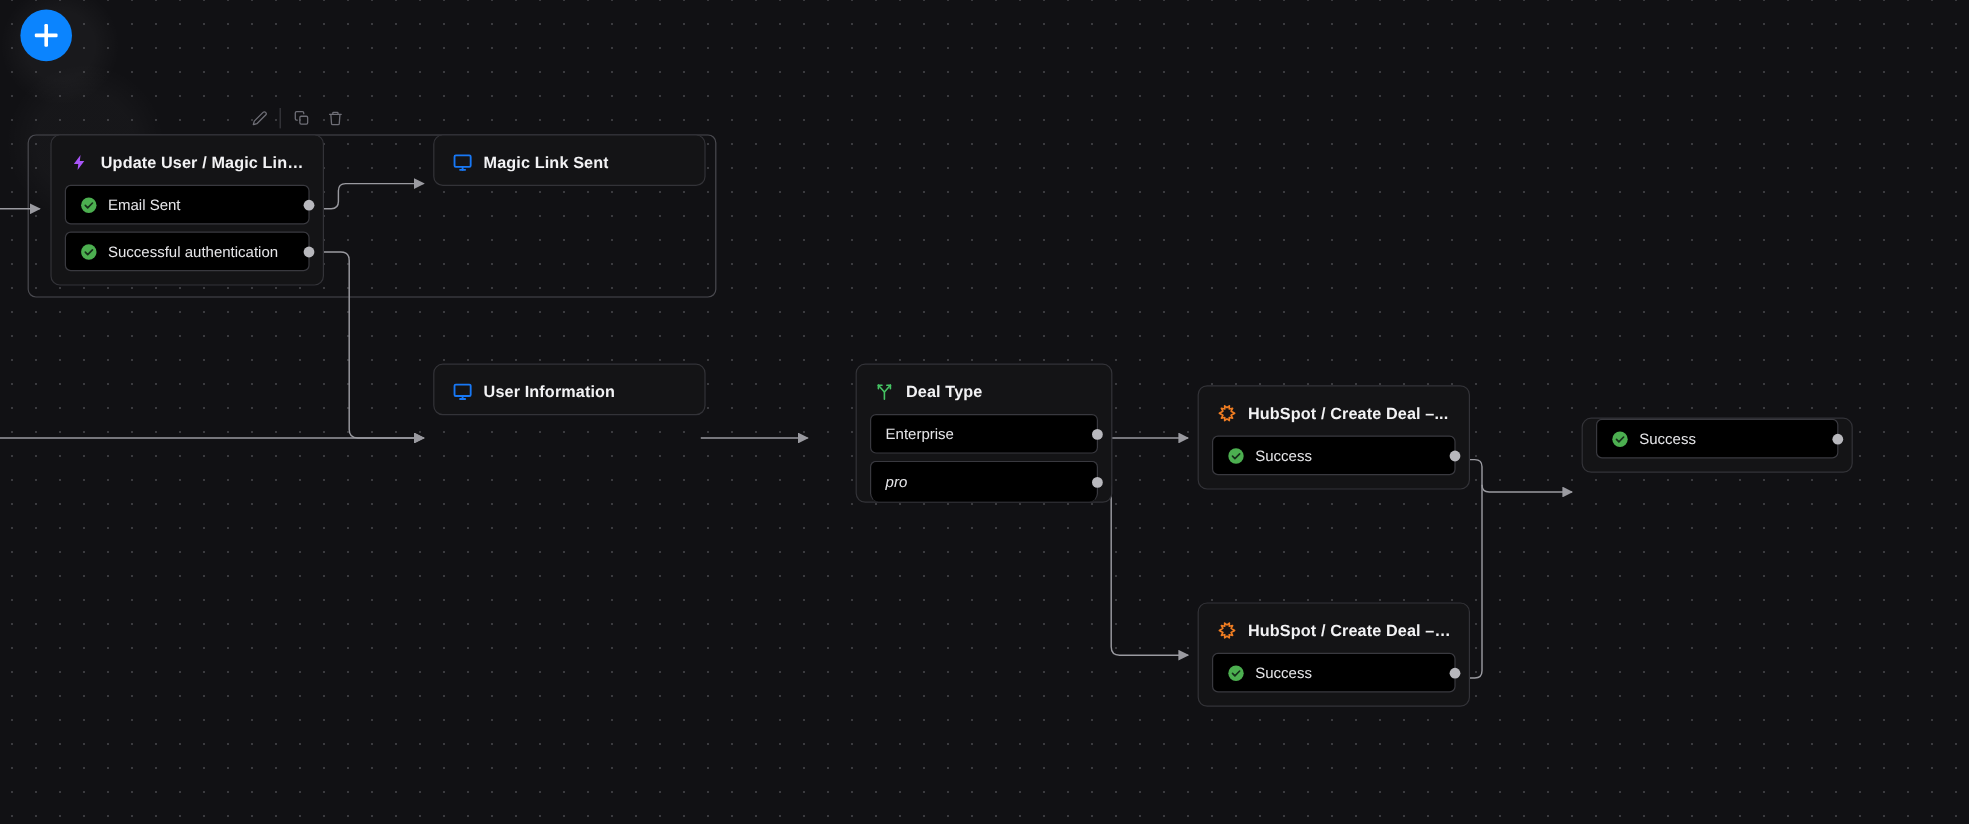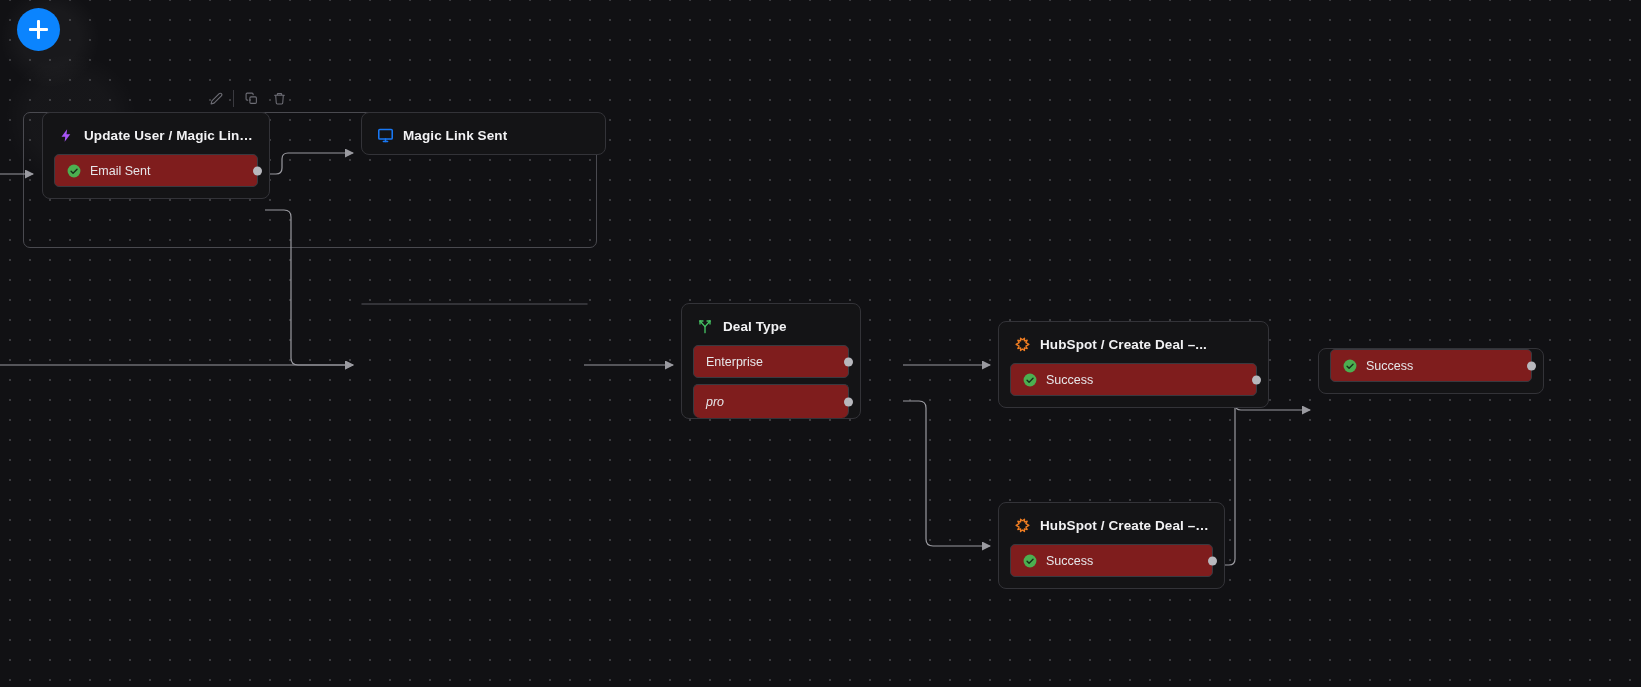--- a/index.html
+++ b/index.html
@@ -132,21 +132,21 @@
   .node-rows {
     padding: 0 11px 11px 11px;
     display: flex;
     flex-direction: column;
     gap: 6px;
   }
   .node-rows.flush { padding-bottom: 0; }
   .row {
     position: relative;
     box-sizing: border-box;
-    background: #7f1d1d;
+    background: #000000;
     border: 1px solid #39393f;
     border-radius: 5px;
     height: 33px;
     display: flex;
     align-items: center;
     gap: 9px;
     padding: 0 12px;
     cursor: pointer;
   }
   .row.flush-bottom {
@@ -172,24 +172,24 @@
     top: 50%;
     transform: translateY(-50%);
     width: 9px; height: 9px;
     border-radius: 50%;
     background: #b8b8bd;
     cursor: crosshair;
   }
 
   
   #node-update-user-magic-link   { left: 42px;   top: 112px;  width: 228px; }
-  #node-magic-link-sent          { left: 361px;  top: 112px;  width: 245px; }
+  #node-magic-link-sent          { left: 361px;  top: 112px;  width: 227px; }
   #node-user-information         { left: 361px;  top: 303px;  width: 227px; }
-  #node-deal-type                { left: 681px;  top: 303px;  width: 180px; }
-  #node-hubspot-enterprise       { left: 998px;  top: 321px;  width: 271px; }
+  #node-deal-type                { left: 713px;  top: 303px;  width: 214px; }
+  #node-hubspot-enterprise       { left: 998px;  top: 321px;  width: 227px; }
   #node-hubspot-pro              { left: 998px;  top: 502px;  width: 227px; }
   #node-update-user-properties   { left: 1318px; top: 348px;  width: 226px; }
 </style>
 </head>
 <body>
 
 <div id="canvas-root">
 
   <div id="fab-glow"></div>
   <div id="fab-ring"></div>
@@ -261,37 +261,57 @@
       <div class="row">
         <span class="row-check">
           <svg width="14" height="14" viewBox="0 0 24 24">
               <circle cx="12" cy="12" r="11" fill="#4caf50"></circle>
               <path d="M7 12.3 l3.4 3.4 L17.2 8.9" fill="none" stroke="#16301a" stroke-width="2.4" stroke-linecap="round" stroke-linejoin="round"></path>
             </svg>
         </span>
         <span class="row-label">Email Sent</span>
         <span class="port"></span>
       </div>
+      <div class="row">
+        <span class="row-check">
+          <svg width="14" height="14" viewBox="0 0 24 24">
+              <circle cx="12" cy="12" r="11" fill="#4caf50"></circle>
+              <path d="M7 12.3 l3.4 3.4 L17.2 8.9" fill="none" stroke="#16301a" stroke-width="2.4" stroke-linecap="round" stroke-linejoin="round"></path>
+            </svg>
+        </span>
+        <span class="row-label">Successful authentication</span>
+        <span class="port"></span>
+      </div>
     </div>
   </div>
 
   <div class="node" id="node-magic-link-sent">
     <div class="node-header">
       <span class="node-icon">
         <svg width="17" height="17" viewBox="0 0 24 24" fill="none" stroke="#1878f5" stroke-width="2.2" stroke-linejoin="round">
             <rect x="2.5" y="3.5" width="19" height="13.5" rx="1.5"></rect>
             <path d="M9 20.5h6" stroke-linecap="round"></path>
             <path d="M12 17v3.5" stroke-linecap="round"></path>
           </svg>
       </span>
       <span class="node-title">Magic Link Sent</span>
     </div>
   </div>
 
   <div class="node" id="node-user-information">
+    <div class="node-header">
+      <span class="node-icon">
+        <svg width="17" height="17" viewBox="0 0 24 24" fill="none" stroke="#1878f5" stroke-width="2.2" stroke-linejoin="round">
+            <rect x="2.5" y="3.5" width="19" height="13.5" rx="1.5"></rect>
+            <path d="M9 20.5h6" stroke-linecap="round"></path>
+            <path d="M12 17v3.5" stroke-linecap="round"></path>
+          </svg>
+      </span>
+      <span class="node-title">User Information</span>
+    </div>
   </div>
 
   <div class="node" id="node-deal-type">
     <div class="node-header">
       <span class="node-icon">
         <svg width="16" height="16" viewBox="0 0 24 24" fill="none" stroke="#45c363" stroke-width="2" stroke-linecap="round" stroke-linejoin="round">
           <path d="M12 22 L12 13 L4.5 4.5"></path>
             <path d="M12 13 L19.5 4.5"></path>
           <path d="M4.5 4.5 L4.5 9"></path>
             <path d="M4.5 4.5 L9 4.5"></path>

